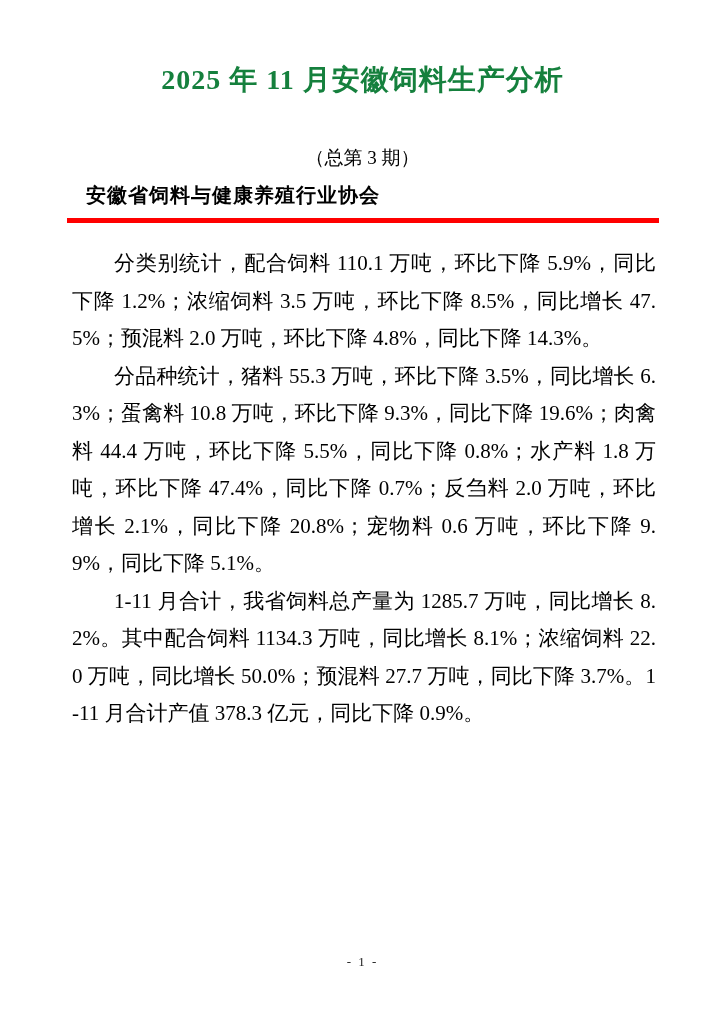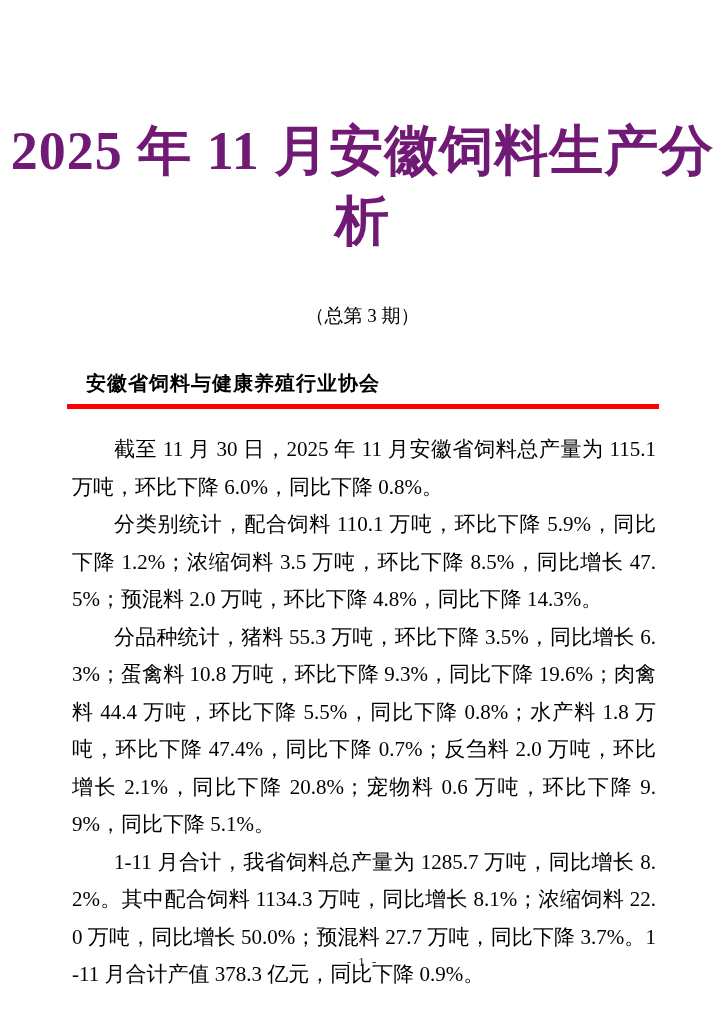--- a/index.html
+++ b/index.html
@@ -11,43 +11,44 @@
     position: relative;
     width: 725px;
     height: 1032px;
     background: #ffffff;
     overflow: hidden;
     font-family: "Liberation Serif", "DejaVu Serif", serif;
     color: #000000;
   }
   .doc-title {
     margin: 0;
-    padding-top: 116px;
+    padding-top: 62px;
     text-align: center;
-    font-size: 54px;
+    font-size: 28px;
     line-height: 1.3;
     font-weight: bold;
-    color: #701a75;
+    color: #15803d;
     letter-spacing: 1px;
     font-family: "Liberation Serif", "DejaVu Serif", serif;
   }
   .issue-label {
     margin-top: 46px;
     text-align: center;
     font-size: 19px;
     line-height: 28px;
     color: #000000;
   }
   .masthead {
-    margin: 38px 69px 0 72px;
+    margin: 10px 69px 0 72px;
     display: flex;
     justify-content: space-between;
     align-items: baseline;
     font-size: 20px;
     line-height: 30px;
+    font-family: Liberation Mono, monospace;
   }
   .masthead .org {
     padding-left: 14px;
     font-weight: bold;
     letter-spacing: 1px;
   }
   .masthead .pub-date {
     padding-right: 14px;
     letter-spacing: 1px;
   }
@@ -88,21 +89,20 @@
 
   <div class="issue-label">（总第 3 期）</div>
 
   <div class="masthead">
     <span class="org">安徽省饲料与健康养殖行业协会</span>
   </div>
 
   <div class="red-rule"></div>
 
   <div class="body-text">
-    <p>截至 11 月 30 日，2025 年 11 月安徽省饲料总产量为 115.1 万吨，环比下降 6.0%，同比下降 0.8%。</p>
     <p>分类别统计，配合饲料 110.1 万吨，环比下降 5.9%，同比下降 1.2%；浓缩饲料 3.5 万吨，环比下降 8.5%，同比增长 47.5%；预混料 2.0 万吨，环比下降 4.8%，同比下降 14.3%。</p>
     <p>分品种统计，猪料 55.3 万吨，环比下降 3.5%，同比增长 6.3%；蛋禽料 10.8 万吨，环比下降 9.3%，同比下降 19.6%；肉禽料 44.4 万吨，环比下降 5.5%，同比下降 0.8%；水产料 1.8 万吨，环比下降 47.4%，同比下降 0.7%；反刍料 2.0 万吨，环比增长 2.1%，同比下降 20.8%；宠物料 0.6 万吨，环比下降 9.9%，同比下降 5.1%。</p>
     <p>1-11 月合计，我省饲料总产量为 1285.7 万吨，同比增长 8.2%。其中配合饲料 1134.3 万吨，同比增长 8.1%；浓缩饲料 22.0 万吨，同比增长 50.0%；预混料 27.7 万吨，同比下降 3.7%。1-11 月合计产值 378.3 亿元，同比下降 0.9%。</p>
   </div>
 
   <div class="page-footer">- 1 -</div>
 
 </div>
 
 </body></html>

